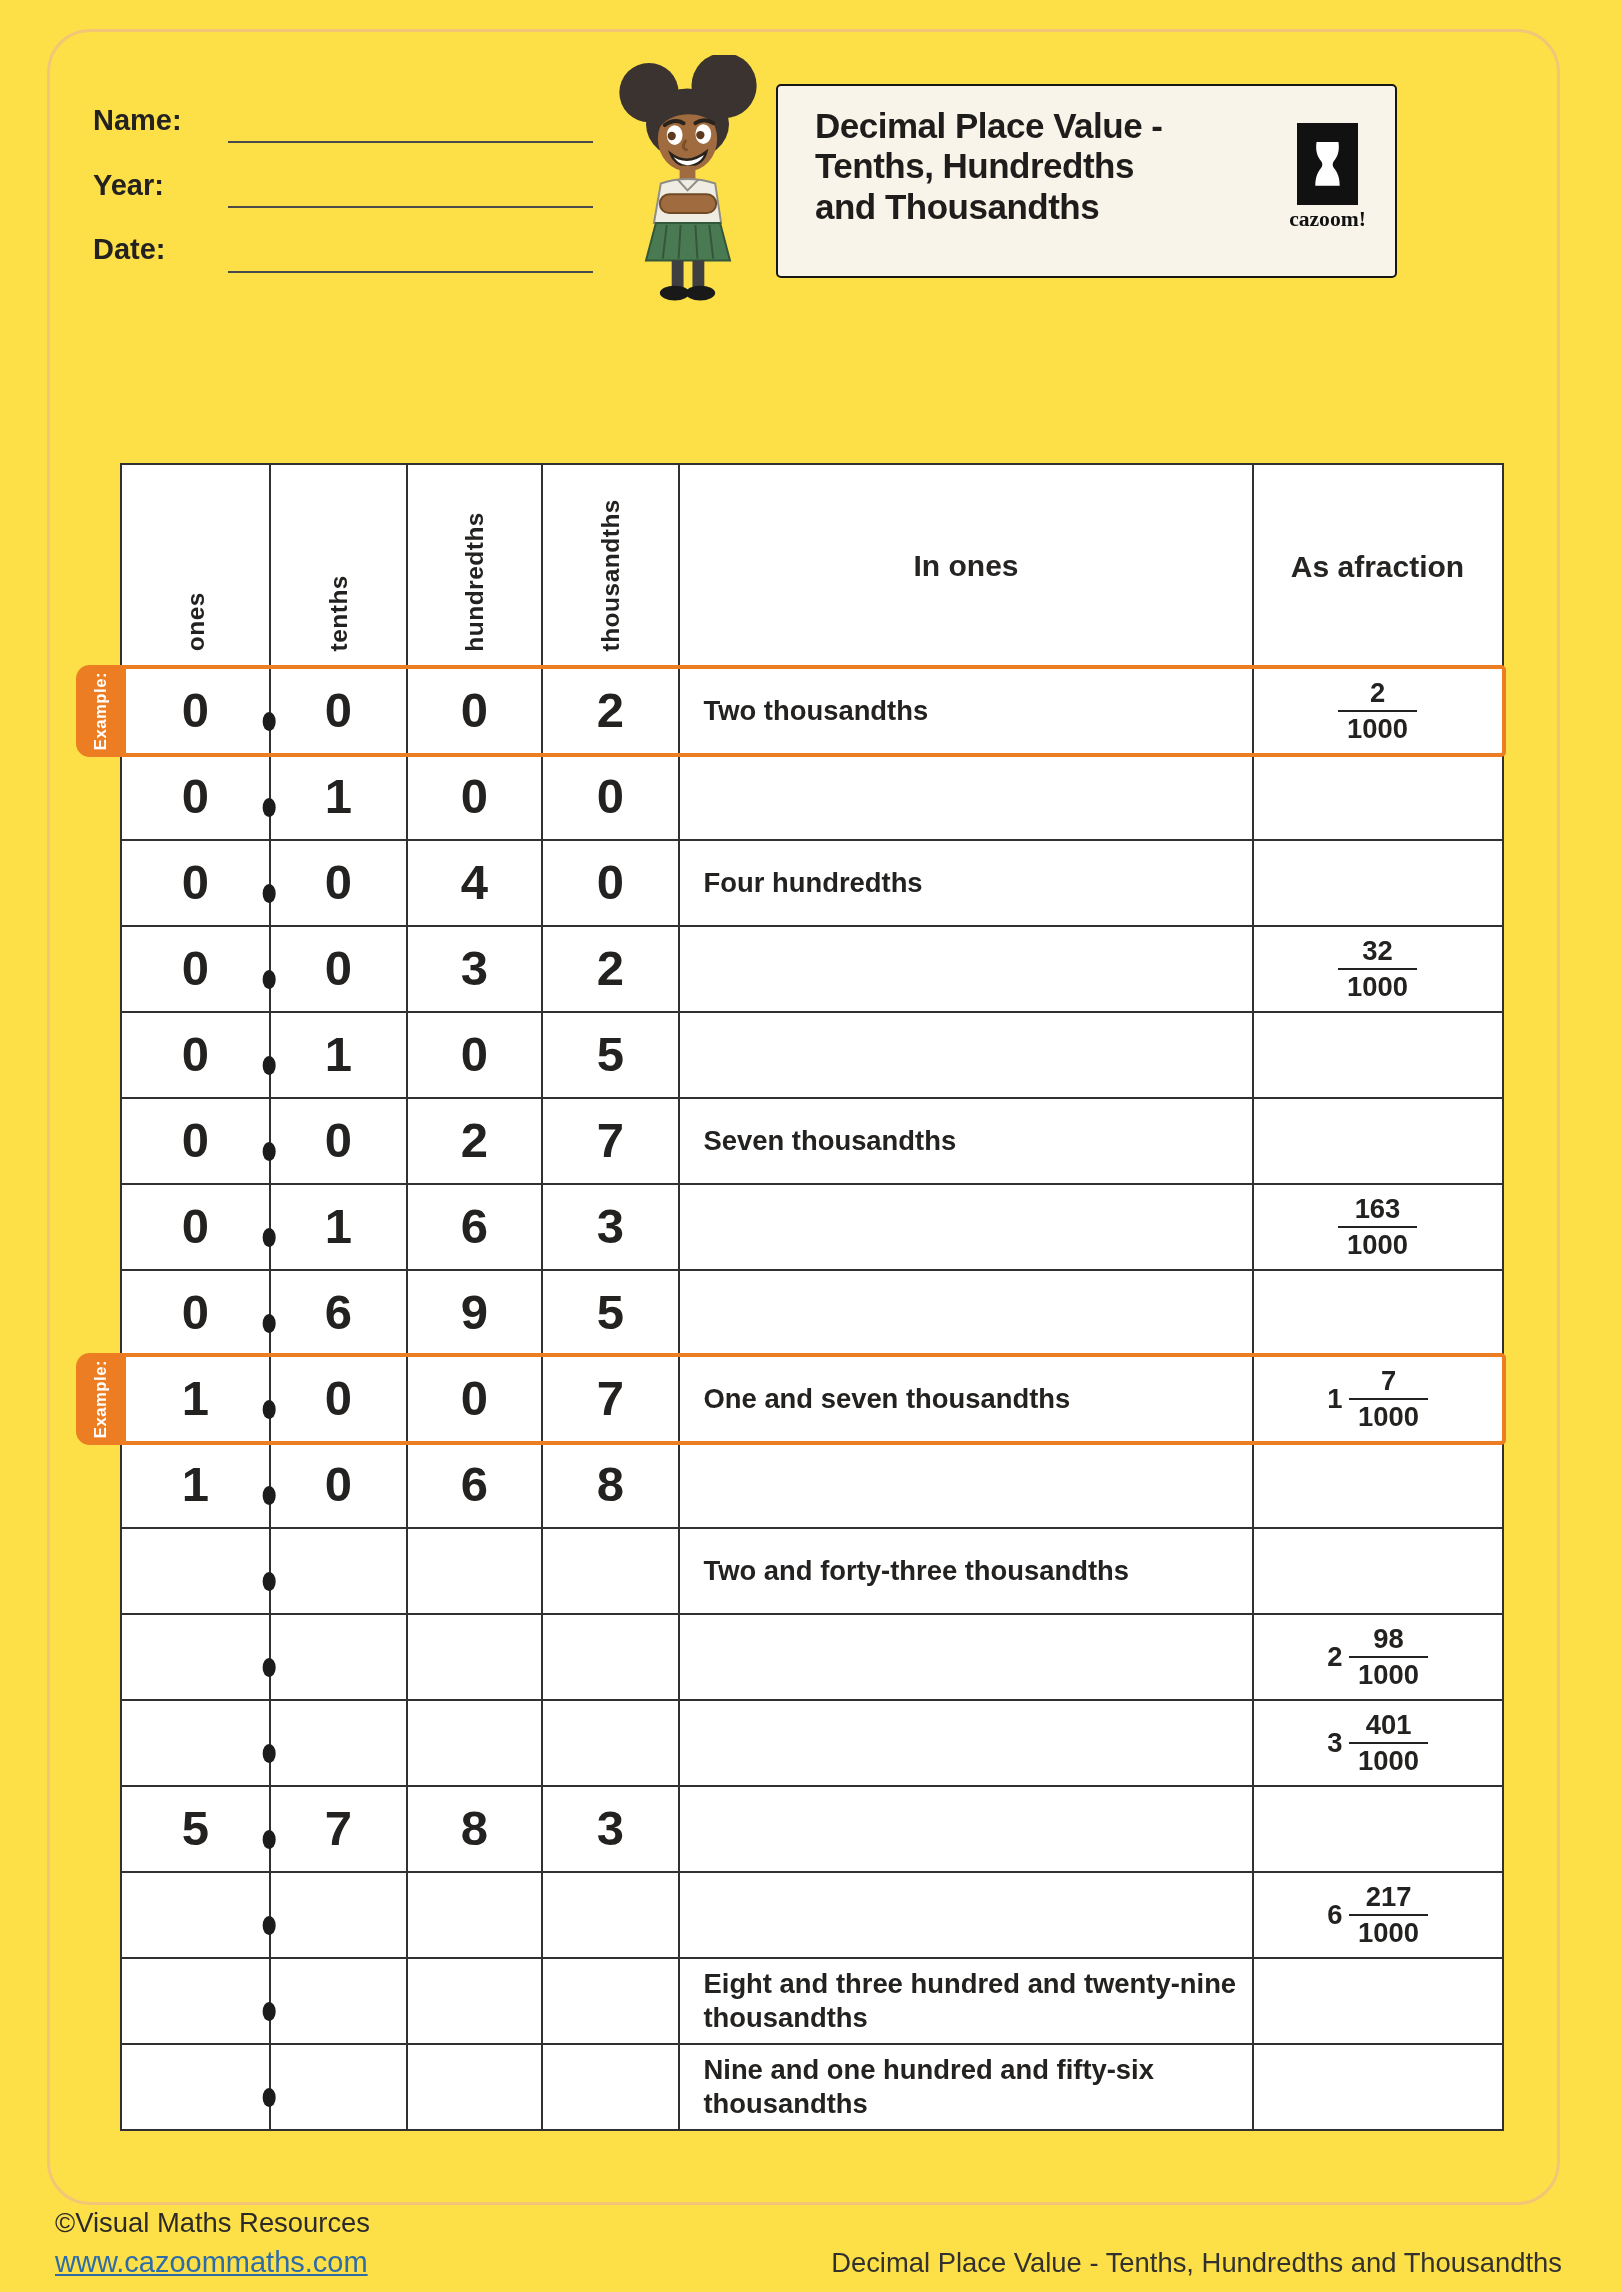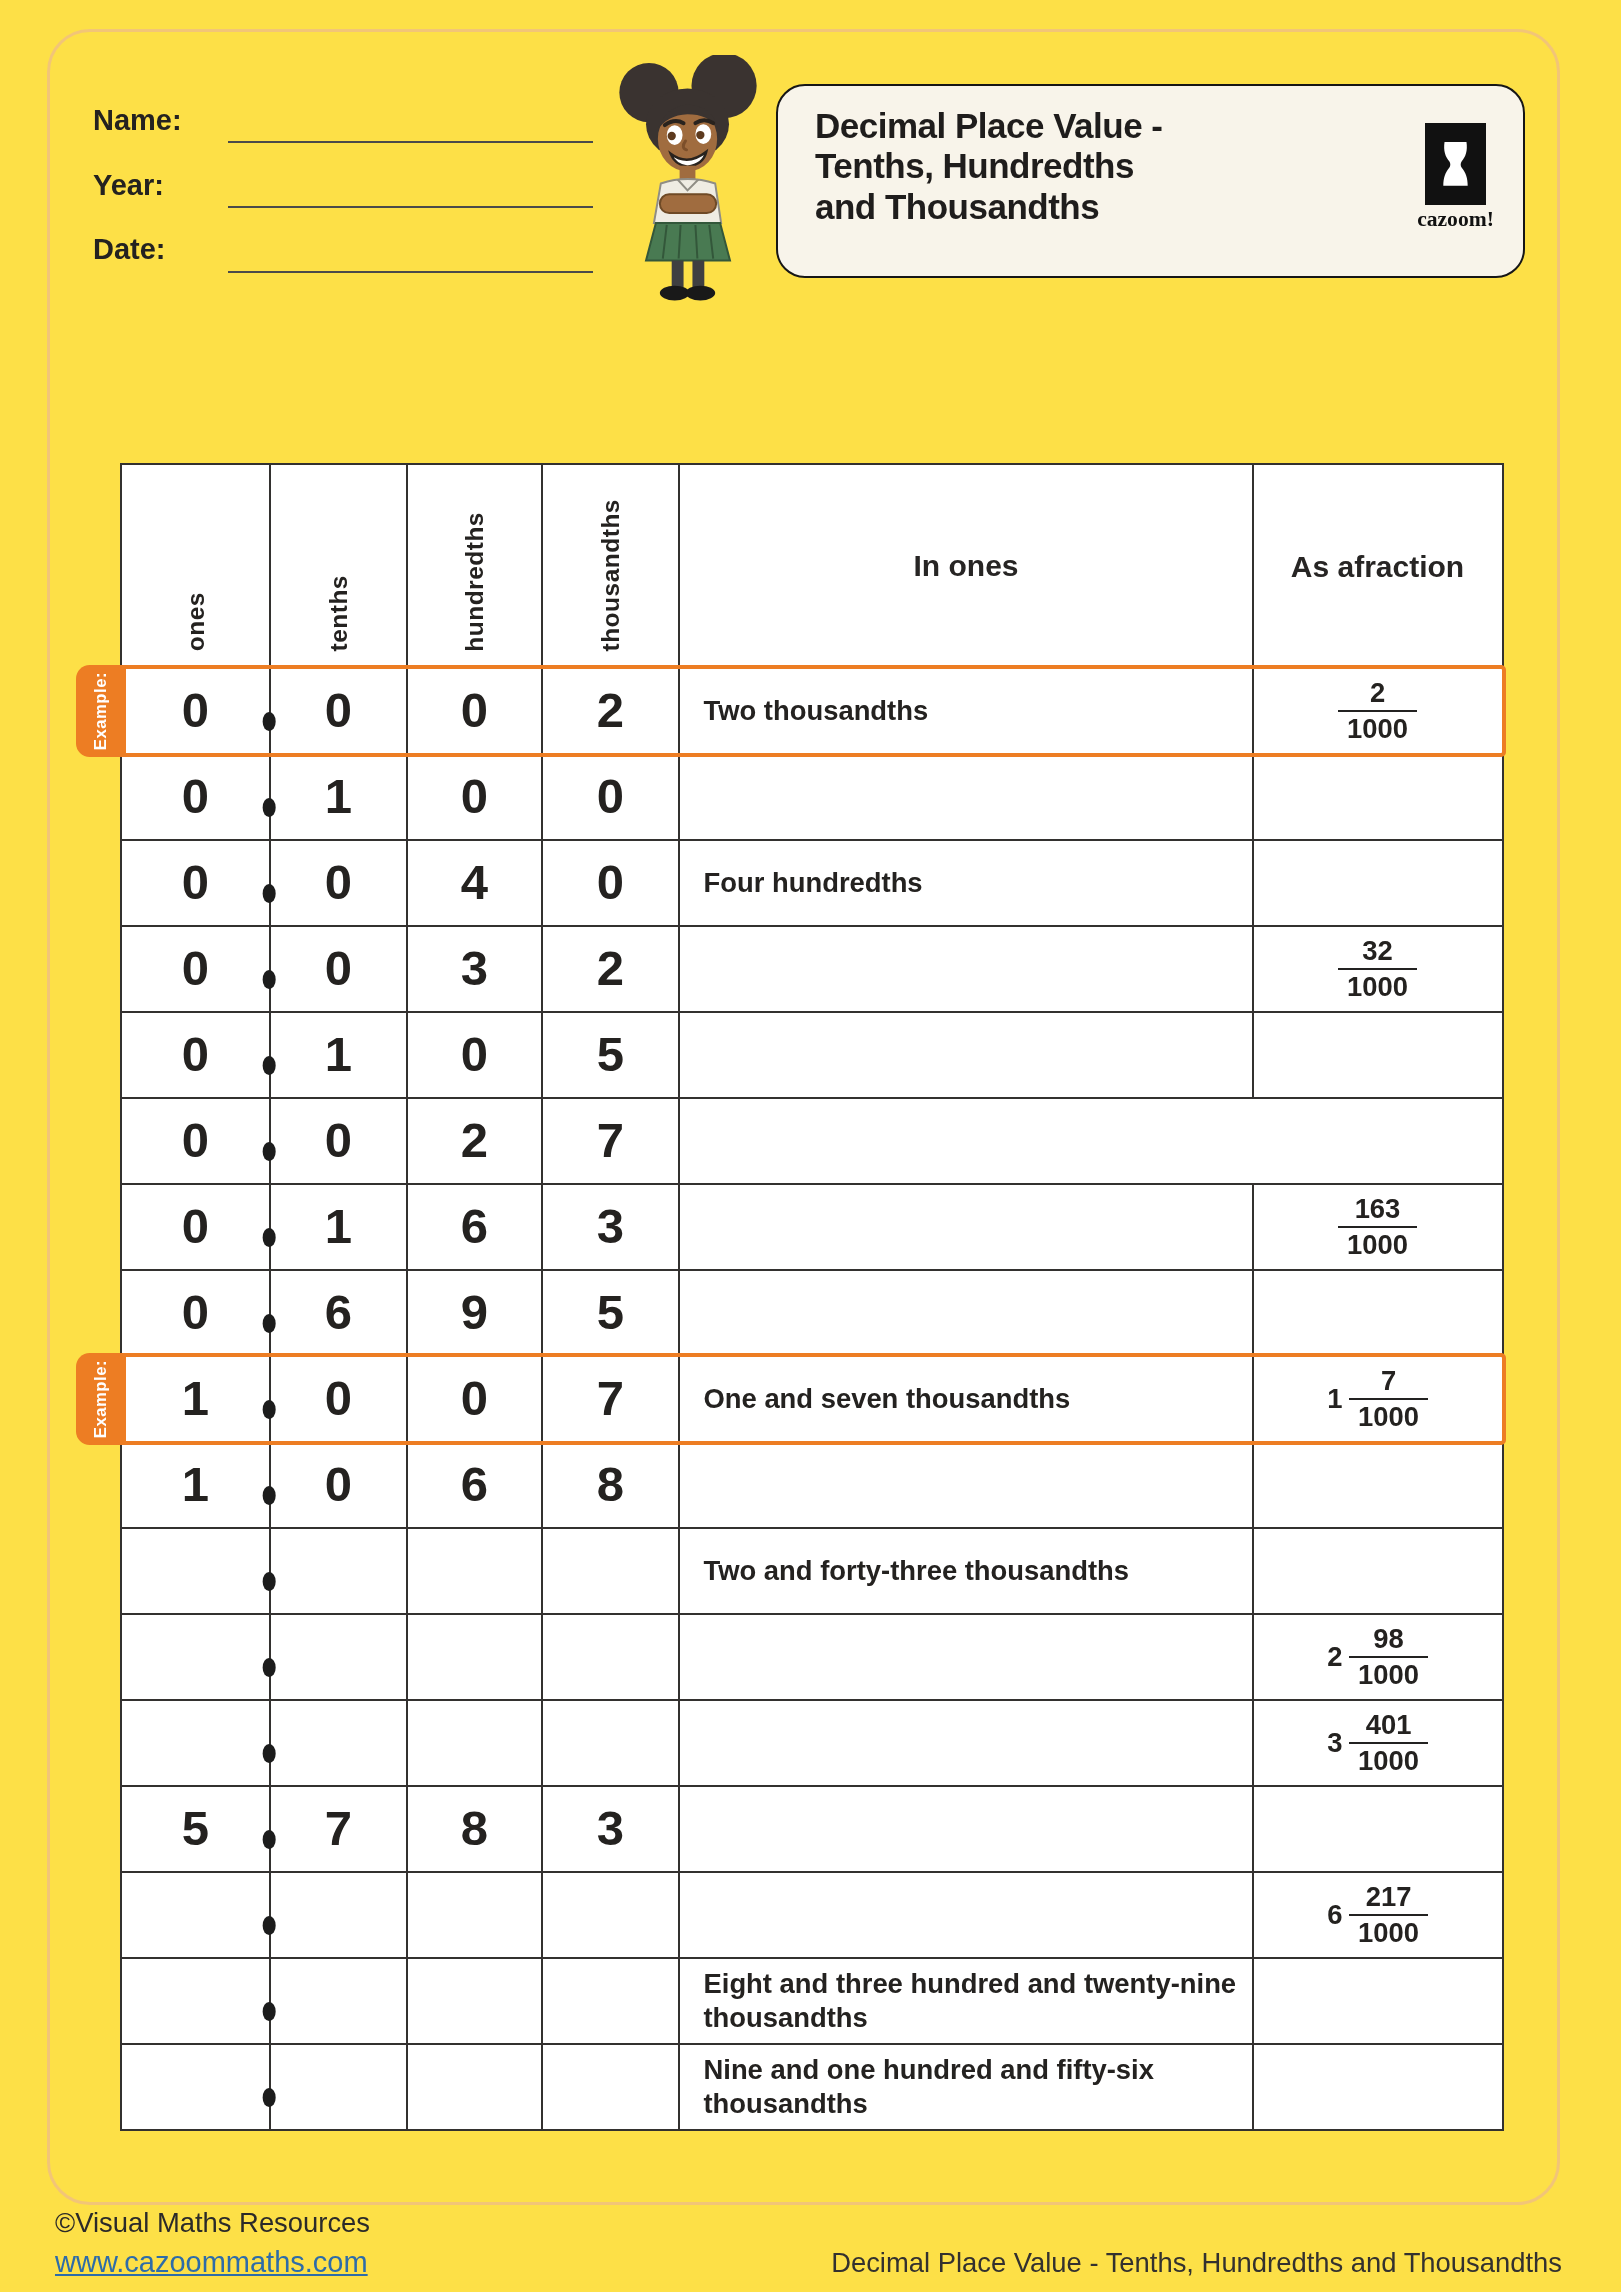--- a/index.html
+++ b/index.html
@@ -11,22 +11,22 @@
                  border:3.9px solid #f2c577; border-radius:43px; }
 
   
   .field-label { position:absolute; font-size:29px; font-weight:bold; color:#242220; }
   .field-line  { position:absolute; width:365px; border-bottom:2.9px solid #4a4a4a; height:0; }
 
   
   .girl { position:absolute; left:604px; top:55px; }
 
   
-  .title-box { position:absolute; left:776px; top:84px; width:749px; height:194px;
-               background:#f8f4ea; border:2.9px solid #161616; border-radius:29px; box-sizing:border-box; }
+  .title-box { position:absolute; left:776px; top:84px; width:621px; height:194px;
+               background:#f8f4ea; border:2.9px solid #161616; border-radius:5px; box-sizing:border-box; }
   .title-text { position:absolute; left:37px; top:19.6px; font-size:35px; line-height:1.16;
                 font-weight:bold; color:#1f1d1c; letter-spacing:-0.5px; }
   .logo { position:absolute; right:25.5px; top:37px; width:84px; text-align:center; }
   .logo-box { width:61px; height:82px; background:#111; margin:0 auto; display:flex;
               align-items:center; justify-content:center; }
   .logo-word { font-family:"Liberation Serif", serif; font-weight:bold; font-size:21.6px;
                color:#111; margin-top:2px; }
 
   .instruction { position:absolute; left:125px; top:355px; font-size:29px; font-weight:bold; color:#242220; }
 
@@ -218,20 +218,21 @@
       <div class="c words-cell"></div>
       <div class="c frac-cell"></div>
       <span class="dp"></span>
     </div>
 
     <div class="row">
       <div class="c digit">0</div>
       <div class="c digit">0</div>
       <div class="c digit">2</div>
       <div class="c digit">7</div>
+      <div class="c words-cell">Seven thousandths</div>
       <div class="c frac-cell"></div>
       <span class="dp"></span>
     </div>
 
     <div class="row">
       <div class="c digit">0</div>
       <div class="c digit">1</div>
       <div class="c digit">6</div>
       <div class="c digit">3</div>
       <div class="c words-cell"></div>

